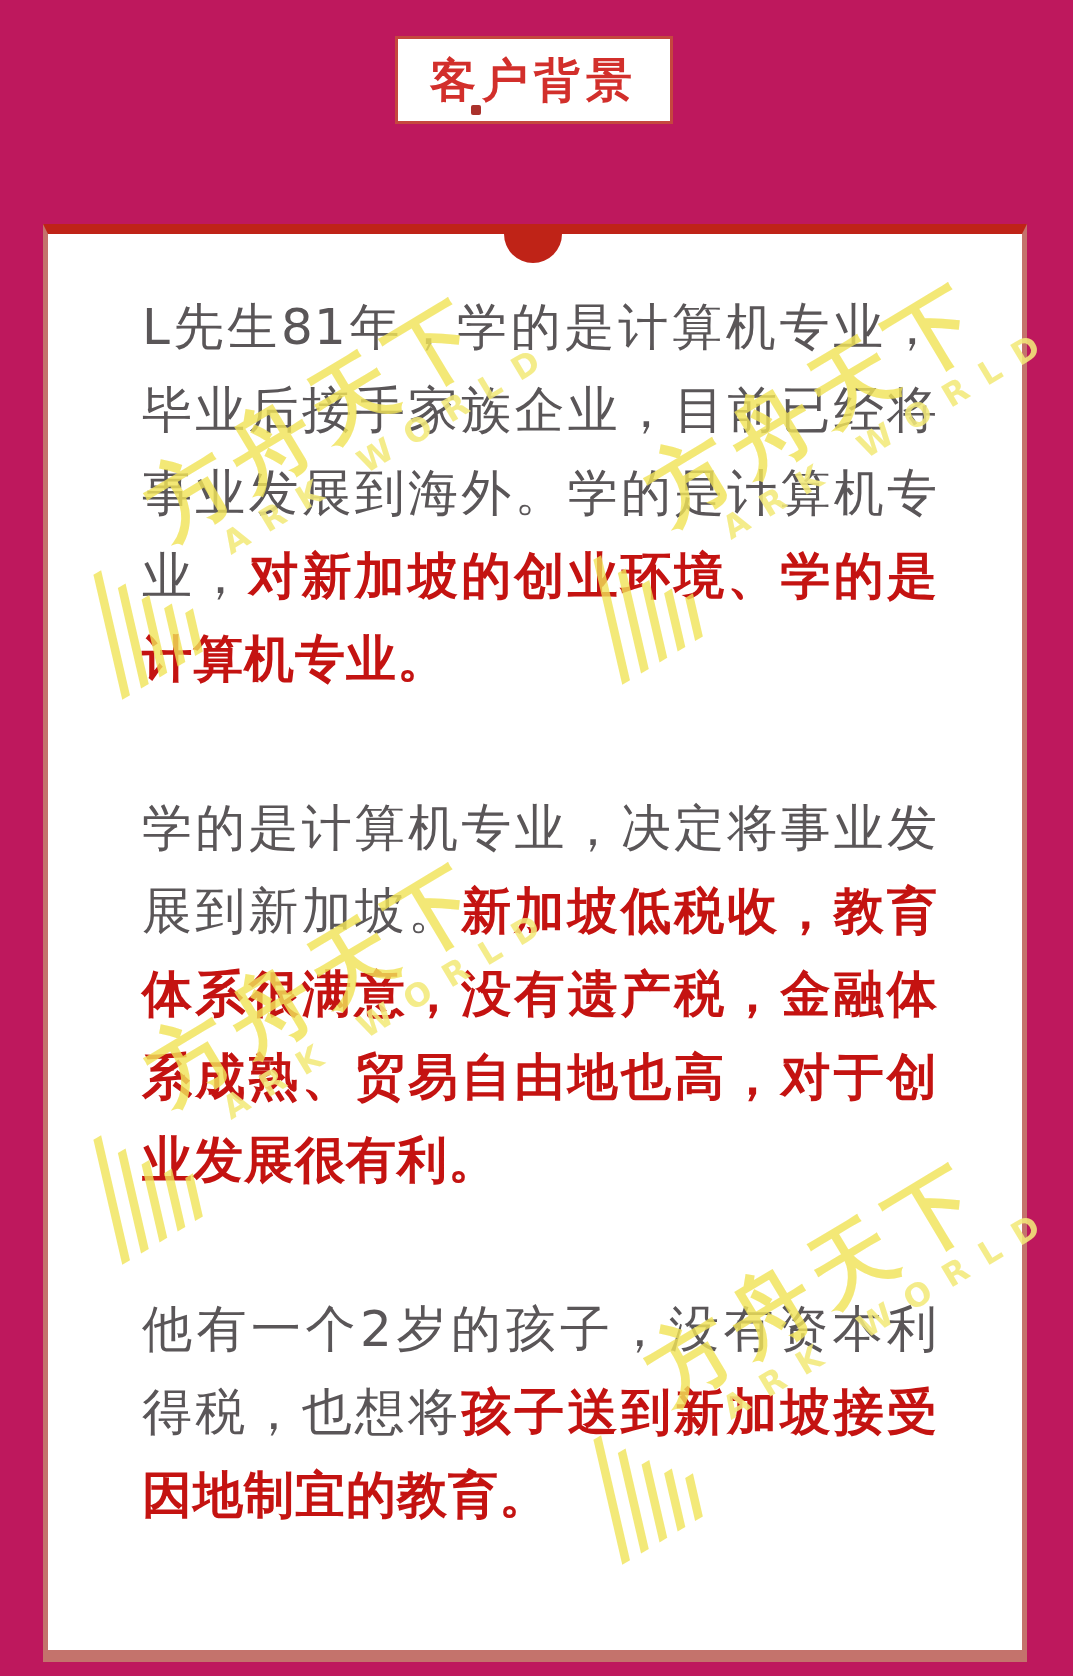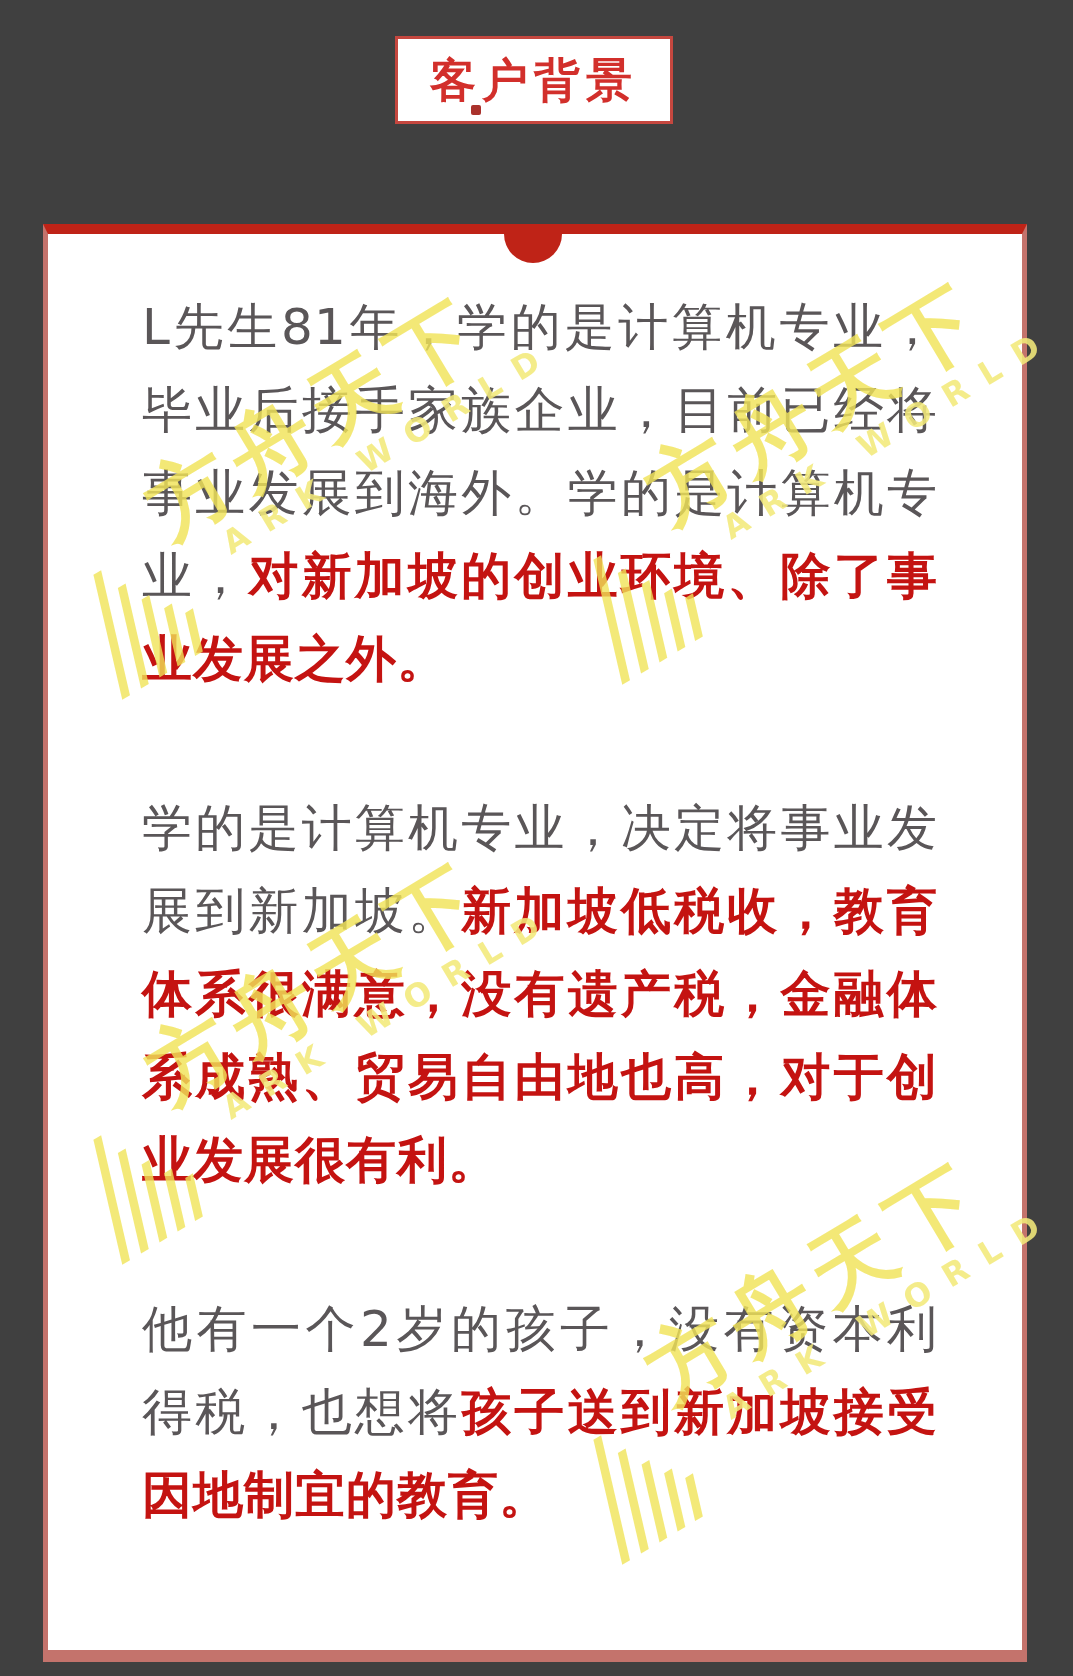--- a/index.html
+++ b/index.html
@@ -1,20 +1,20 @@
 <!DOCTYPE html>
 <html><head>
 <meta charset="utf-8">
 <style>
   html, body { margin: 0; padding: 0; }
   .page {
     position: relative;
     width: 1073px;
     height: 1676px;
-    background: #404040;
+    background: #be185d;
     overflow: hidden;
     font-family: "DejaVu Sans", "Liberation Sans", sans-serif;
   }
 
   
   .title-badge {
     position: absolute;
     left: 395px; top: 36px;
     width: 278px; height: 88px;
     box-sizing: border-box;
@@ -131,21 +131,21 @@
 
 <div class="page">
 
   <div class="title-badge">
     <span class="title-badge-label">客户背景</span>
   </div>
   <div class="title-dot"></div>
 
   <div class="card">
     <div class="card-content">
-      <p class="para"><span>L先生81年，学的是计算机专业，毕业后接手家族企业，目前已经将事业发展到海外。学的是计算机专业，</span><span class="hl">对新加坡的创业环境、除了事业发展之外。</span></p>
+      <p class="para"><span>L先生81年，学的是计算机专业，毕业后接手家族企业，目前已经将事业发展到海外。学的是计算机专业，</span><span class="hl">对新加坡的创业环境、学的是计算机专业。</span></p>
       <p class="para"><span>学的是计算机专业，决定将事业发展到新加坡。</span><span class="hl">新加坡低税收，教育体系很满意，没有遗产税，金融体系成熟、贸易自由地也高，对于创业发展很有利。</span></p>
       <p class="para"><span>他有一个2岁的孩子，没有资本利得税，也想将</span><span class="hl">孩子送到新加坡接受因地制宜的教育。</span></p>
     </div>
   </div>
 
   <div class="card-notch"></div>
 
   <div class="wm wm-a">
     <div class="wm-logo">
         <span></span>

